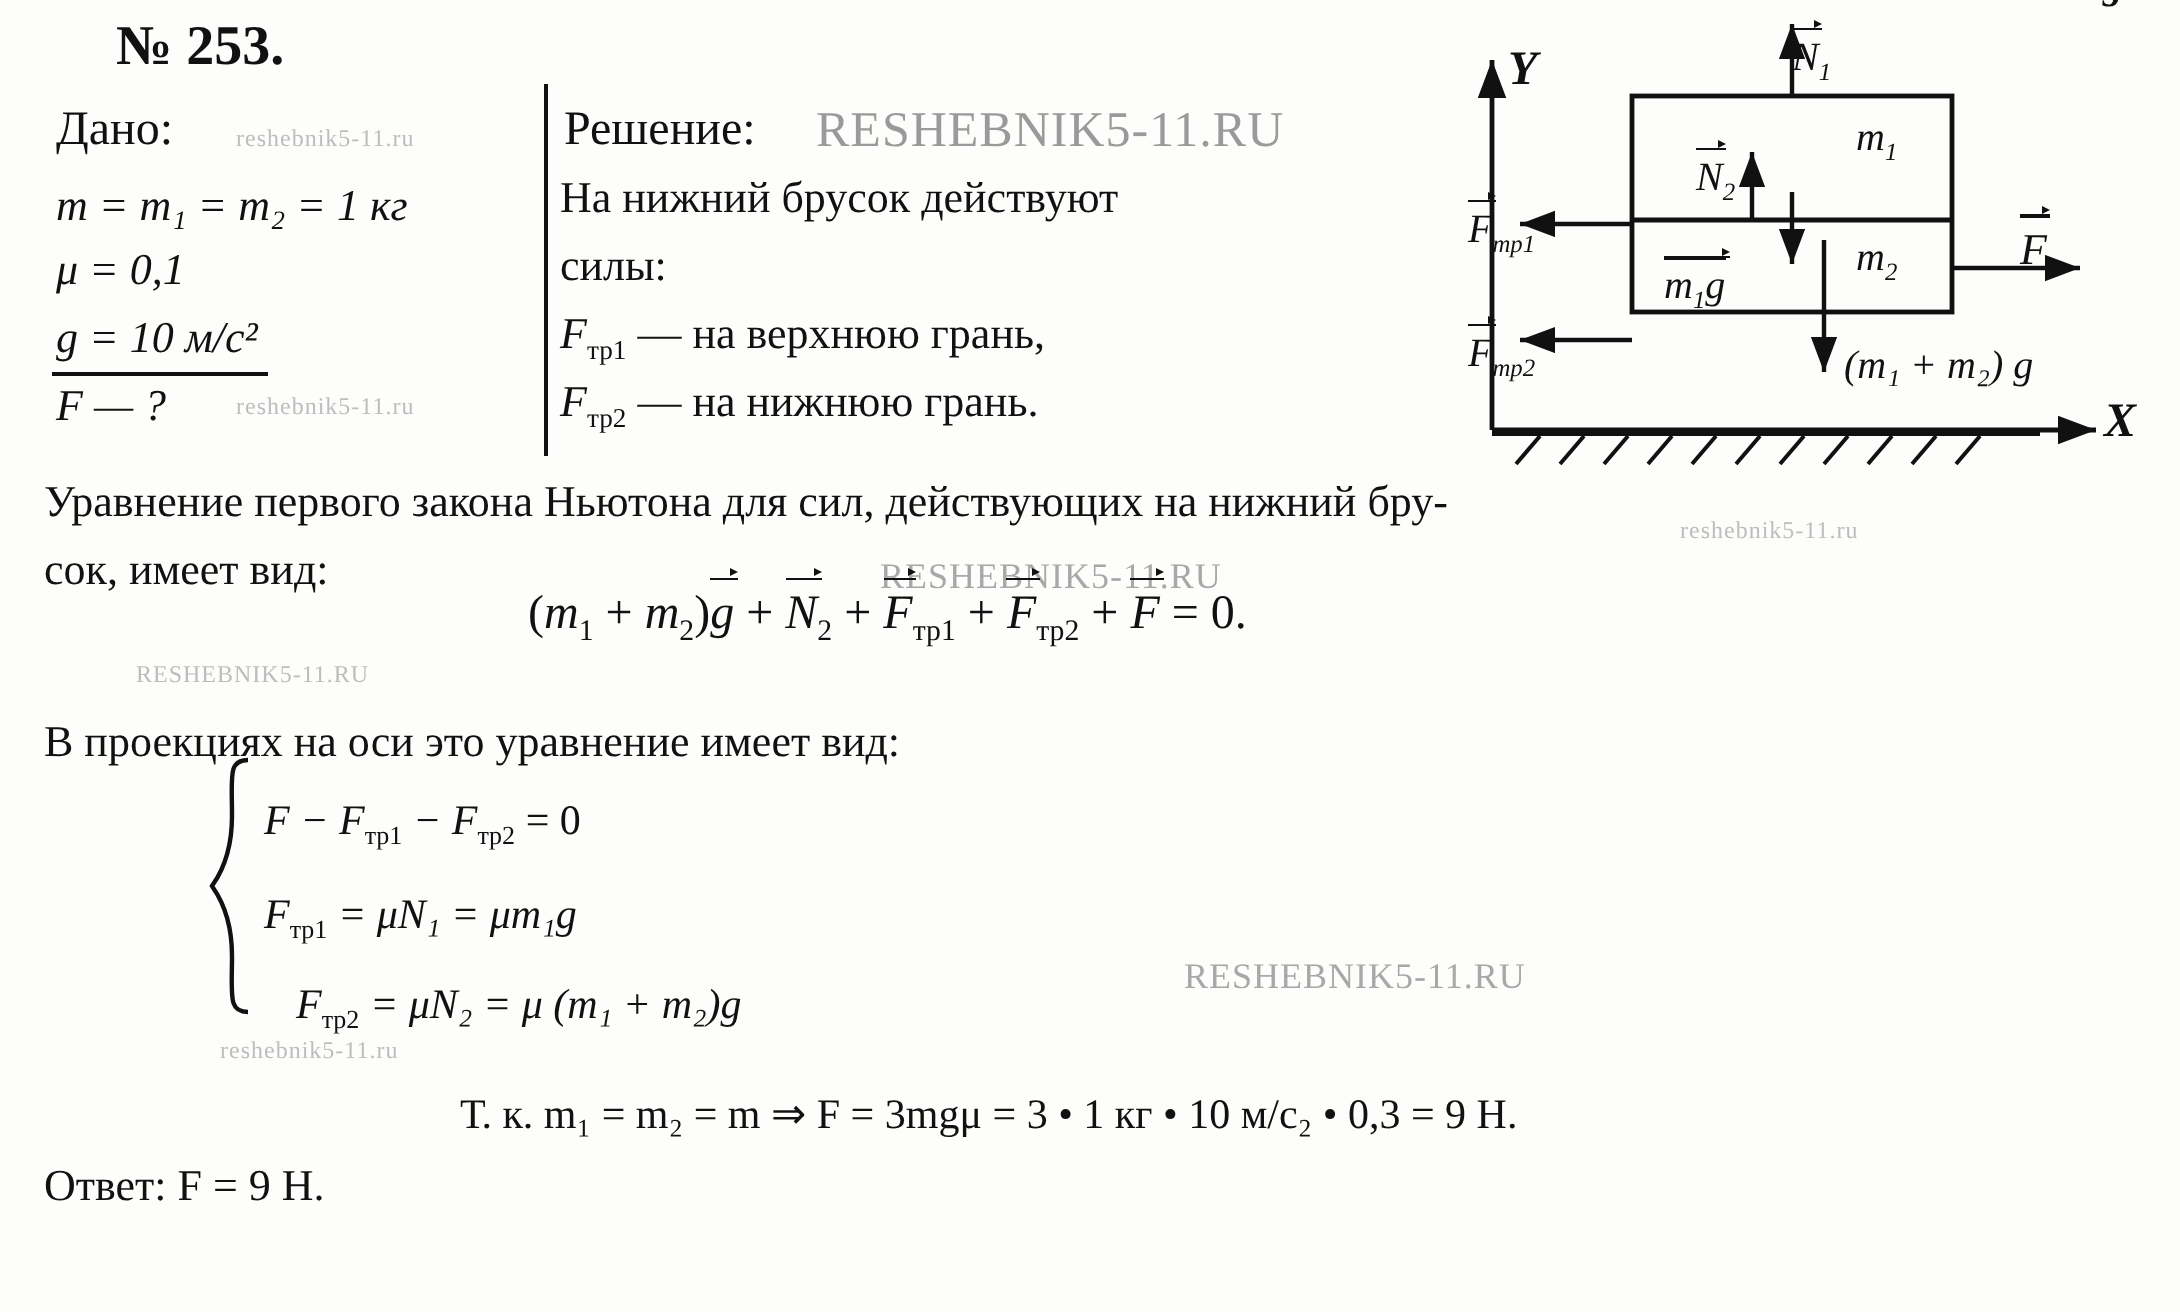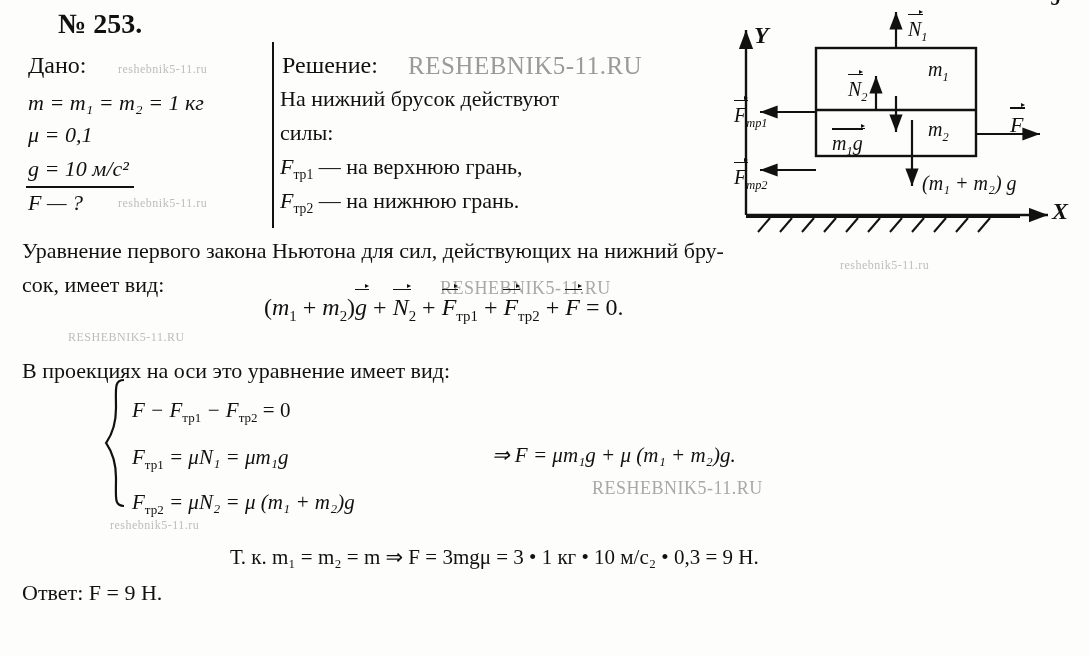--- a/index.html
+++ b/index.html
@@ -125,25 +125,24 @@
   </div>
 
   <div class="t s21" style="left:132px;top:398px;text-align:right;">
     <span class="it">F − F</span><sub>тр1</sub><span class="it"> − F</span><sub>тр2</sub><span> = 0</span>
   </div>
 
   <div class="t s21" style="left:132px;top:445px;">
     <span class="it">F</span><sub>тр1</sub><span class="it"> = μN₁ = μm₁g</span>
   </div>
 
-  <div class="t s21" style="left:132px;top:490px;">
+  <div class="t s21" style="left:148px;top:490px;">
     <span class="it">F</span><sub>тр2</sub><span class="it"> = μN₂ = μ (m₁ + m₂)g</span>
   </div>
 
-  <div class="t s21 it" style="left:492px;top:443px;">⇒  F = μm₁g + μ (m₁ + m₂)g.</div>
 
   <div class="t s21" style="left:230px;top:545px;">Т. к. m₁ = m₂ = m ⇒ F = 3mgμ = 3 • 1 кг • 10 м/с₂ • 0,3 = 9 Н.</div>
 
   <div class="t s22" style="left:22px;top:580px;">Ответ: F = 9 Н.</div>
 
   <div id="diagram">
     <svg width="390" height="240" viewBox="0 0 390 240">
       <defs>
         <marker id="ah" markerWidth="9" markerHeight="9" refX="8" refY="3" orient="auto">
           <path d="M0,0 L8,3 L0,6 z" fill="#111"></path>
@@ -185,21 +184,21 @@
 
       <line x1="116" y1="170" x2="60" y2="170" stroke="#111" stroke-width="2.2" marker-end="url(#ah)"></line>
 
       <line x1="276" y1="134" x2="340" y2="134" stroke="#111" stroke-width="2.2" marker-end="url(#ah)"></line>
     </svg>
 
     
     <div class="t s24 b it" style="left:54px;top:22px;">Y</div>
     <div class="t s24 b it" style="left:352px;top:198px;">X</div>
 
-    <div class="t s20 it" style="left:196px;top:18px;margin-left:12px;">
+    <div class="t s20 it" style="left:196px;top:18px;">
       <span class="vec">N</span><sub>1</sub>
     </div>
     <div class="t s20 it" style="left:148px;top:78px;">
       <span class="vec">N</span><sub>2</sub>
     </div>
 
     <div class="t s20 it" style="left:228px;top:58px;">
       <span>m</span><sub>1</sub>
     </div>
     <div class="t s20 it" style="left:228px;top:118px;">

